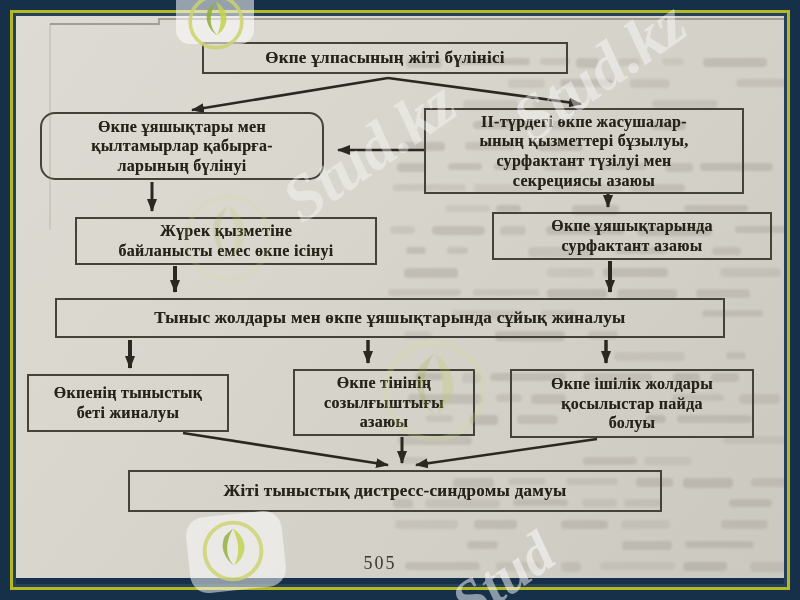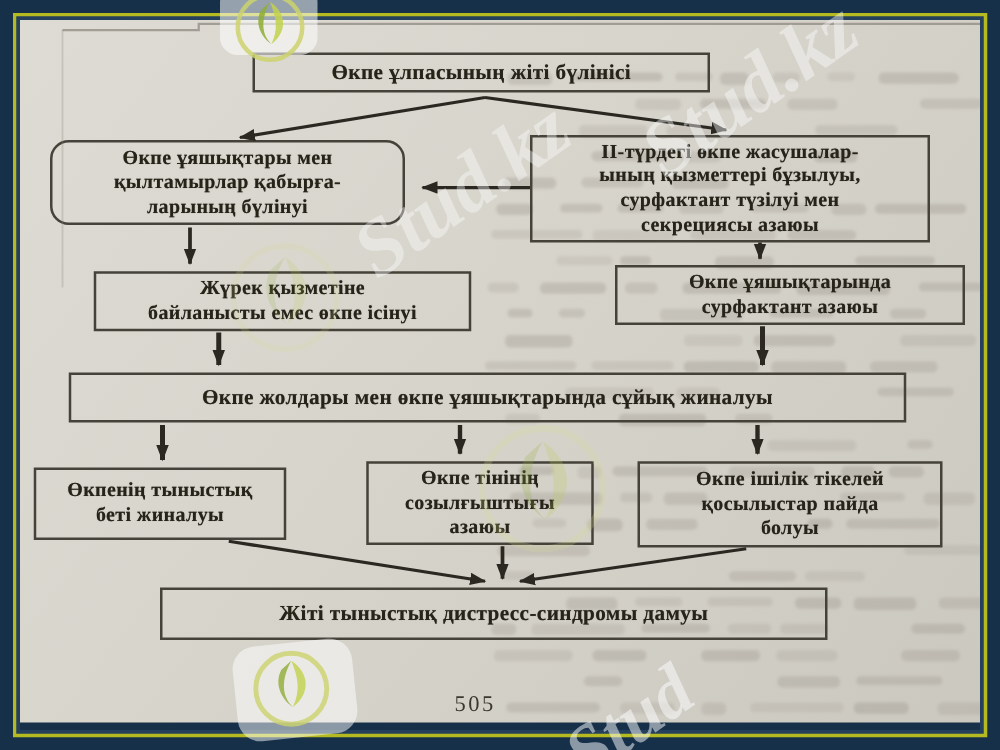--- a/index.html
+++ b/index.html
@@ -171,27 +171,27 @@
 қылтамырлар қабырға-
 ларының бүлінуі</div>
     <div class="node" style="left:424px;top:108px;width:320px;height:86px;font-size:16px;">II-түрдегі өкпе жасушалар-
 ының қызметтері бұзылуы,
 сурфактант түзілуі мен
 секрециясы азаюы</div>
     <div class="node" style="left:28px;top:217px;width:302px;height:48px;font-size:16px;margin-left:47px;">Жүрек қызметіне
 байланысты емес өкпе ісінуі</div>
     <div class="node" style="left:492px;top:212px;width:280px;height:48px;font-size:16px;">Өкпе ұяшықтарында
 сурфактант азаюы</div>
-    <div class="node" style="left:55px;top:298px;width:670px;height:40px;font-size:17px;">Өкпе жолдары мен өкпе ұяшықтарында сұйық жиналуы</div>
+    <div class="node" style="left:55px;top:298px;width:670px;height:40px;font-size:17px;">Тыныс жолдары мен өкпе ұяшықтарында сұйық жиналуы</div>
     <div class="node" style="left:27px;top:374px;width:202px;height:58px;font-size:16px;">Өкпенің тыныстық
 беті жиналуы</div>
     <div class="node" style="left:293px;top:369px;width:182px;height:67px;font-size:16px;">Өкпе тінінің
 созылғыштығы
 азаюы</div>
-    <div class="node" style="left:510px;top:369px;width:244px;height:69px;font-size:16px;">Өкпе ішілік тікелей
+    <div class="node" style="left:510px;top:369px;width:244px;height:69px;font-size:16px;">Өкпе ішілік жолдары
 қосылыстар пайда
 болуы</div>
     <div class="node" style="left:128px;top:470px;width:534px;height:42px;font-size:17px;">Жіті тыныстық дистресс-синдромы дамуы</div>
   </div>
 
   <svg id="arrows" width="800" height="600" viewBox="0 0 800 600">
     <defs>
       <marker id="ah" markerUnits="userSpaceOnUse" markerWidth="14" markerHeight="12" refX="12" refY="6" orient="auto">
         <path d="M0,1 L13,6 L0,11 Z" fill="#2b2822"></path>
       </marker>

